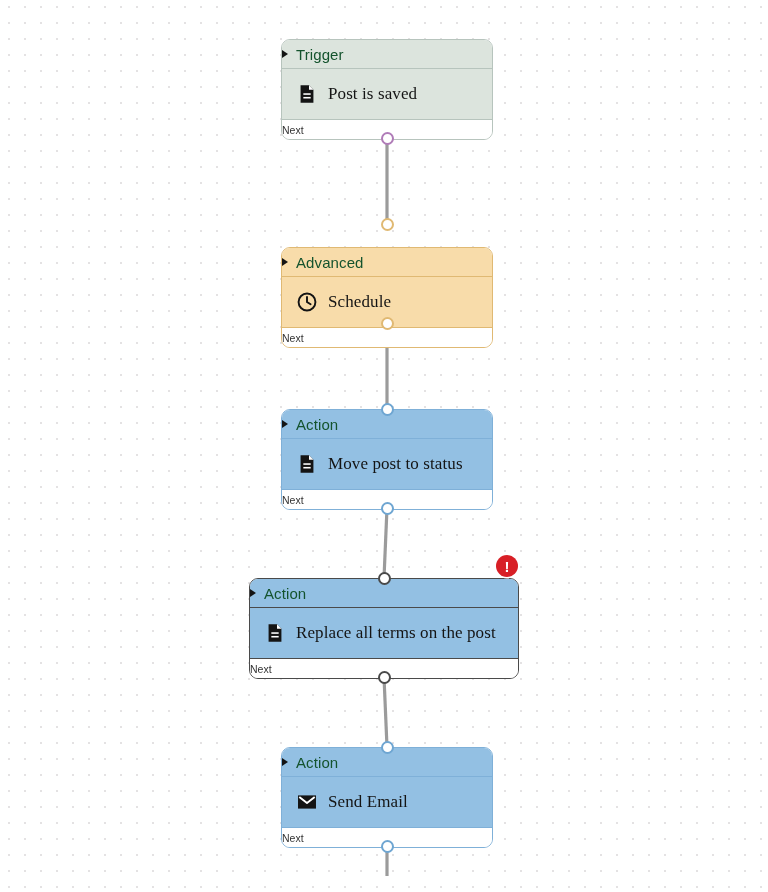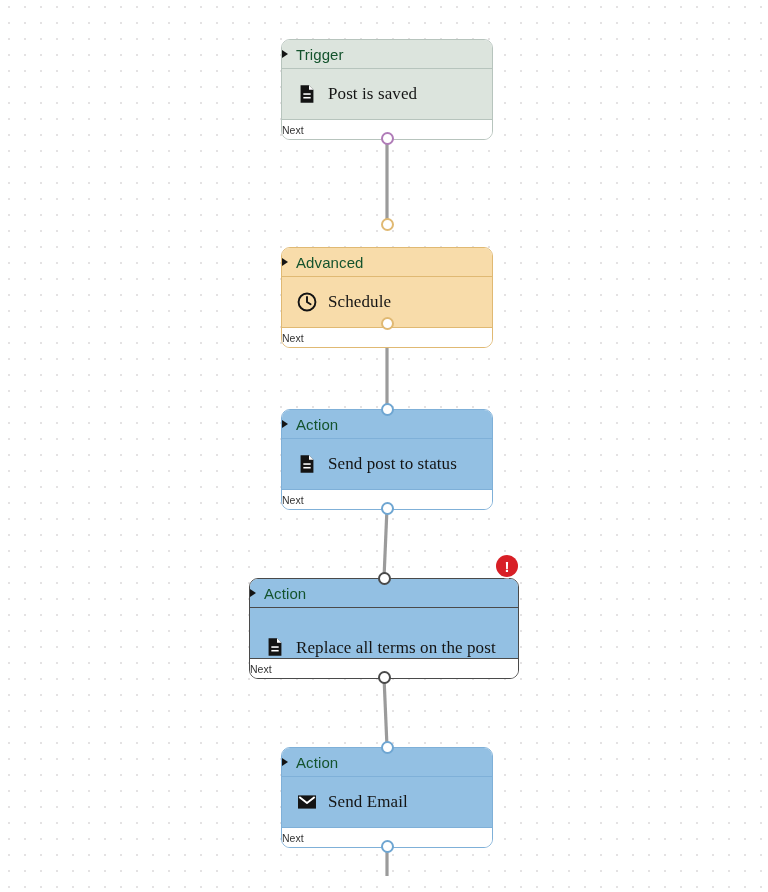--- a/index.html
+++ b/index.html
@@ -183,33 +183,33 @@
           <span>Action</span>
         </div>
         <div class="node-divider" style="background: rgb(127, 176, 216);"></div>
         <div class="node-body" style="background: rgb(147, 192, 227);">
           <svg viewBox="0 0 24 24" class="node-icon">
             <path d="M5 2.5h9.2L19 7.3V21.5H5z" fill="#141414"></path>
             <path d="M14.2 2.5L19 7.3h-4.8z" fill="#ffffff"></path>
             <rect x="8" y="11.2" width="8" height="1.7" fill="#ffffff"></rect>
             <rect x="8" y="15.2" width="8" height="1.7" fill="#ffffff"></rect>
           </svg>
-          <span class="node-title">Send post to status</span>
+          <span class="node-title">Move post to status</span>
         </div>
         <div class="node-footer" style="border-top: 1px solid rgb(127, 176, 216);">
           <span>Next</span>
         </div>
       </div>
       <div class="node" style="left: 249px; top: 578px; width: 270px; border: 1.6px solid rgb(74, 74, 74);">
         <div class="node-header" style="background: rgb(147, 192, 227);">
           <span class="caret"></span>
           <span>Action</span>
         </div>
         <div class="node-divider" style="background: rgb(74, 74, 74);"></div>
-        <div class="node-body" style="background: rgb(147, 192, 227); align-items: flex-end;">
+        <div class="node-body" style="background: rgb(147, 192, 227);">
           <svg viewBox="0 0 24 24" class="node-icon">
             <path d="M5 2.5h9.2L19 7.3V21.5H5z" fill="#141414"></path>
             <path d="M14.2 2.5L19 7.3h-4.8z" fill="#ffffff"></path>
             <rect x="8" y="11.2" width="8" height="1.7" fill="#ffffff"></rect>
             <rect x="8" y="15.2" width="8" height="1.7" fill="#ffffff"></rect>
           </svg>
           <span class="node-title">Replace all terms on the post</span>
         </div>
         <div class="node-footer" style="border-top: 1px solid rgb(74, 74, 74);">
           <span>Next</span>

